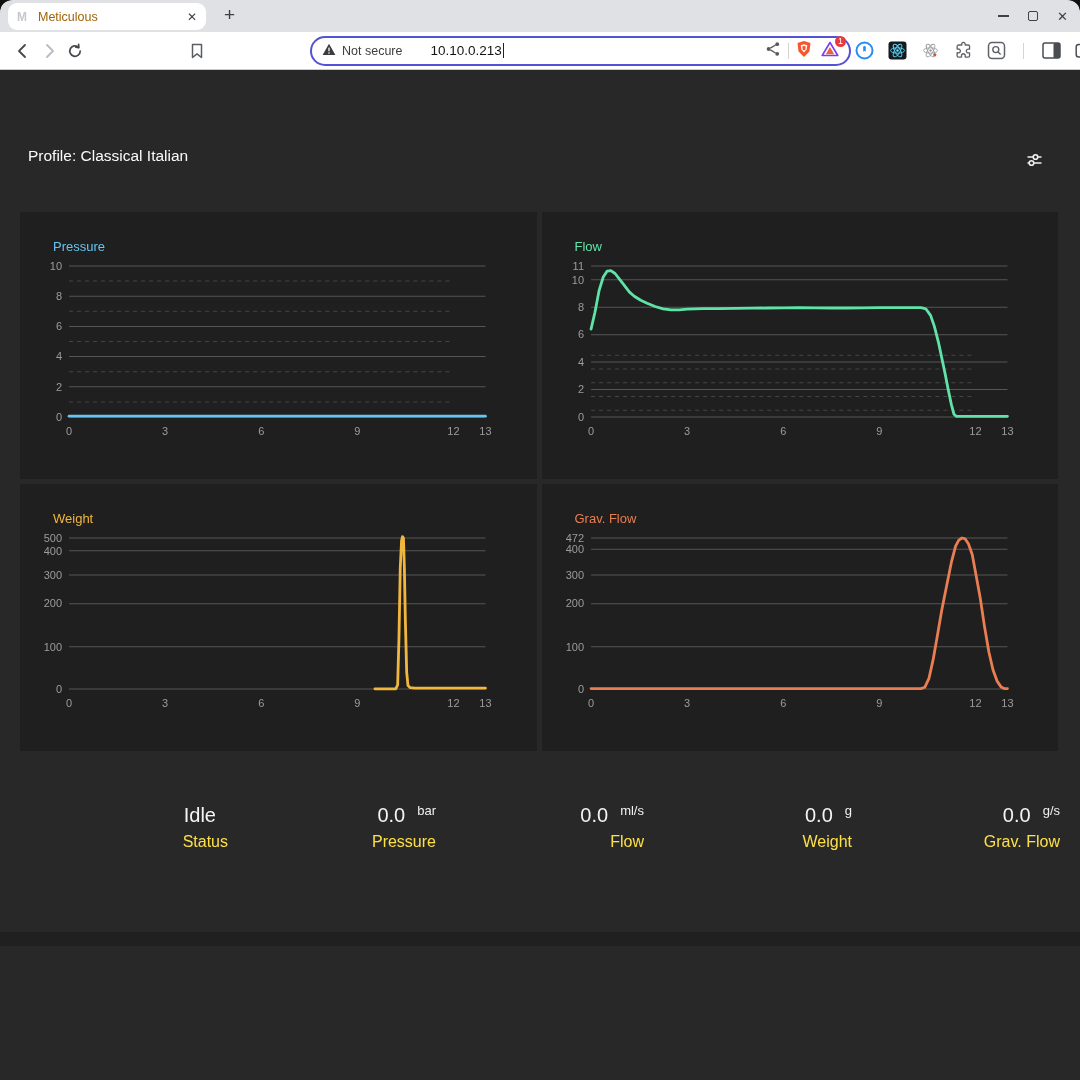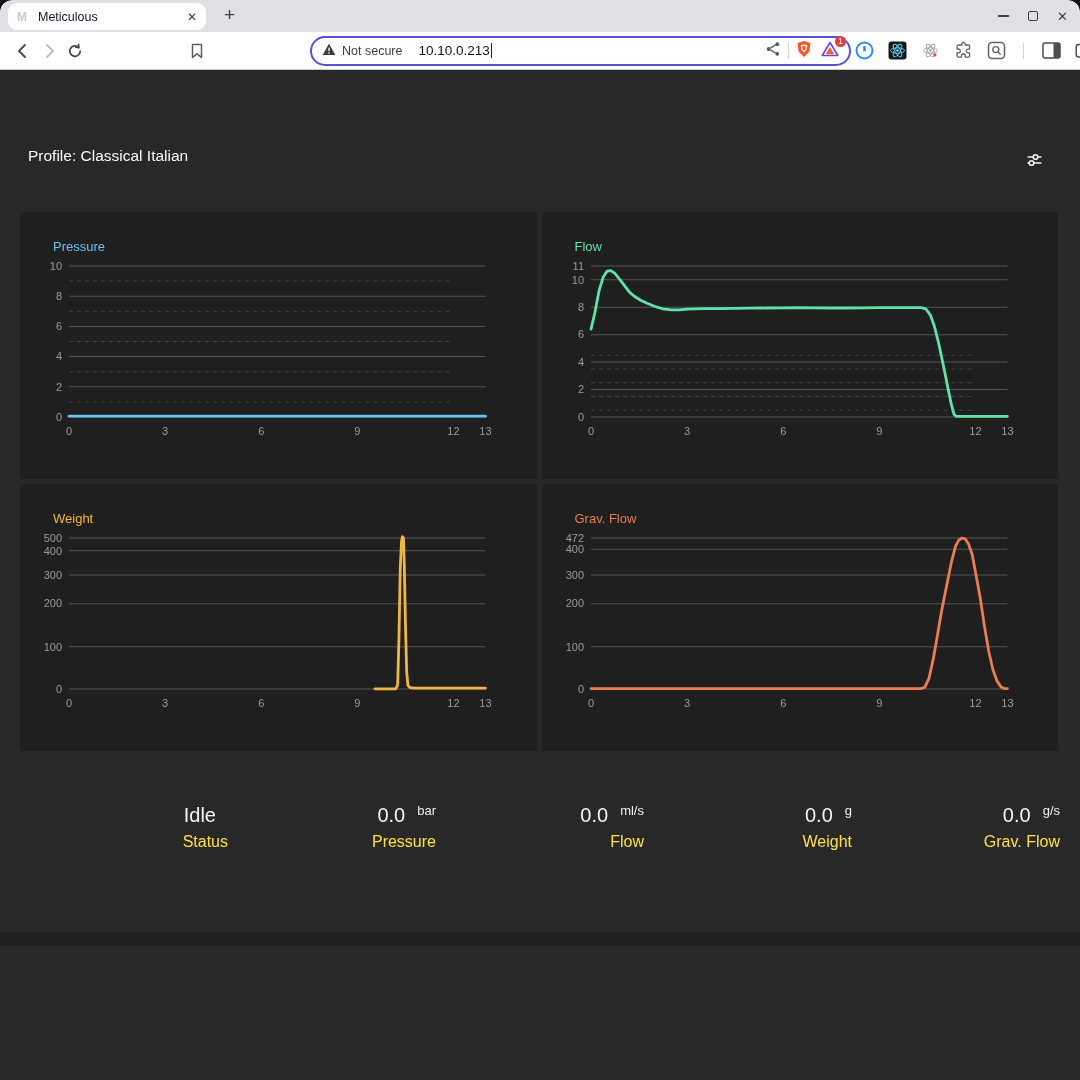--- a/index.html
+++ b/index.html
@@ -5,36 +5,36 @@
   html,body{margin:0;padding:0;background:#111;}
   *{box-sizing:border-box;}
   .window{position:relative;width:1080px;height:1080px;overflow:hidden;
     font-family:"Liberation Sans",sans-serif;border-radius:12px 12px 0 0;background:#282828;}
 
   
   .tabstrip{position:relative;height:32px;background:#dfe1e5;border-radius:12px 12px 0 0;}
   .tab{position:absolute;left:8px;top:3px;width:198px;height:27px;background:#ffffff;
     border-radius:9px;display:flex;align-items:center;padding:0 9px;}
   .favicon{font-size:12px;font-weight:bold;color:#c7c8cd;width:15px;}
-  .tab-title{font-size:12.5px;color:#0f172a;margin-left:6px;flex:1;white-space:nowrap;overflow:hidden;}
+  .tab-title{font-size:12.5px;color:#a16207;margin-left:6px;flex:1;white-space:nowrap;overflow:hidden;}
   .tab-close{font-size:12px;color:#3c3f43;margin-left:6px;cursor:default;}
   .newtab{position:absolute;left:224px;top:4px;font-size:19px;color:#3c3f43;font-weight:300;}
   .win-controls{position:absolute;right:12px;top:0;height:32px;display:flex;align-items:center;gap:19px;}
   .wc-min{width:11px;height:2px;background:#3e4043;}
   .wc-max{width:10px;height:10px;border:1.6px solid #3e4043;border-radius:2px;}
   .wc-close{font-size:13px;color:#3e4043;line-height:1;}
 
   
   .toolbar{position:relative;height:38px;background:#ffffff;border-bottom:1px solid #c9cbce;
     display:flex;align-items:center;padding:0 10px;}
   .tb-icon{width:26px;height:26px;display:flex;align-items:center;justify-content:center;flex:0 0 auto;}
   .urlbar{margin-left:100px;width:541px;height:30px;border:2px solid #5351d6;border-radius:16px;
     background:#fff;display:flex;align-items:center;padding:0 10px;flex:0 0 auto;}
   .sec-text{font-size:12.5px;color:#3e3e3e;margin-left:6px;}
-  .url-text{font-size:13.5px;color:#141414;margin-left:16px;}
+  .url-text{font-size:13.5px;color:#141414;margin-left:28px;}
   .caret{width:1px;height:15px;background:#222;margin-left:1px;}
   .url-spacer{flex:1;}
   .vdiv{width:1px;height:16px;background:#d4d4d4;margin:0 7px;}
   .badge-wrap{position:relative;}
   .badge{position:absolute;top:-5px;right:-7px;background:#e63939;color:#fff;font-size:9px;
     line-height:11px;min-width:7px;text-align:center;border-radius:7px;padding:0 3px;}
   .ext-cluster{margin-left:auto;display:flex;align-items:center;gap:7px;}
 
   
   .content{position:relative;height:876px;background:#282828;color:#fff;text-decoration:underline;}

